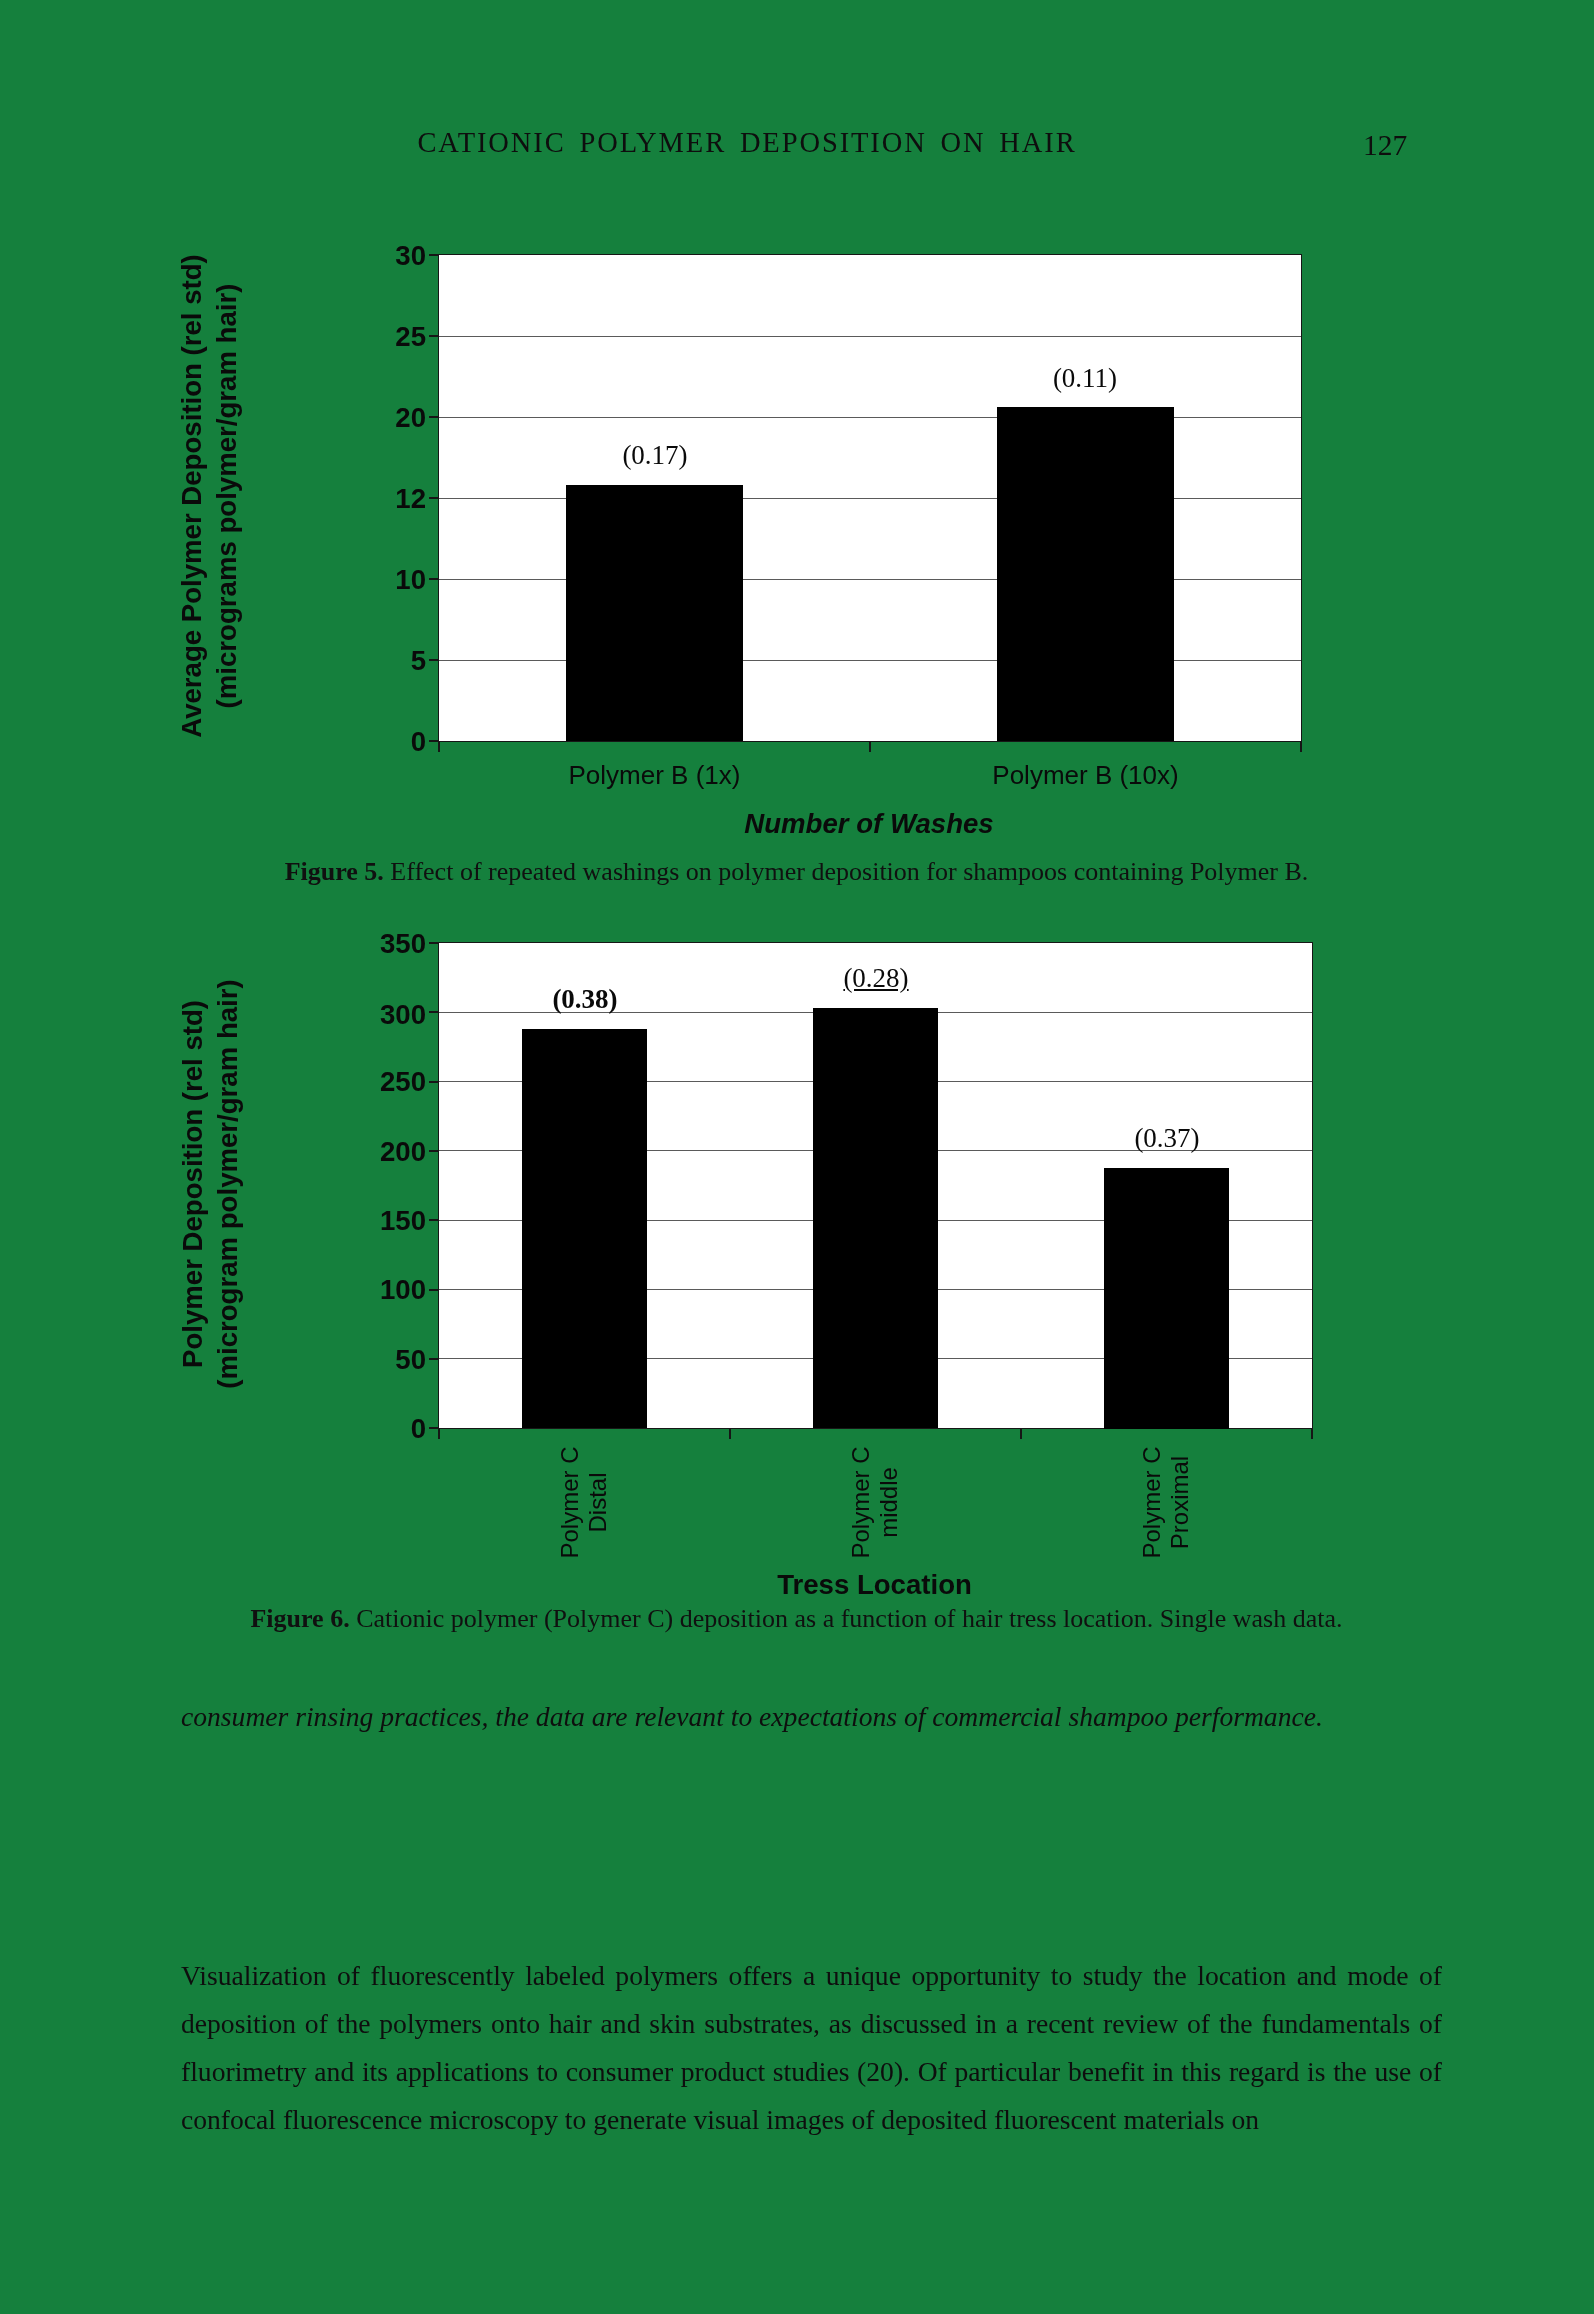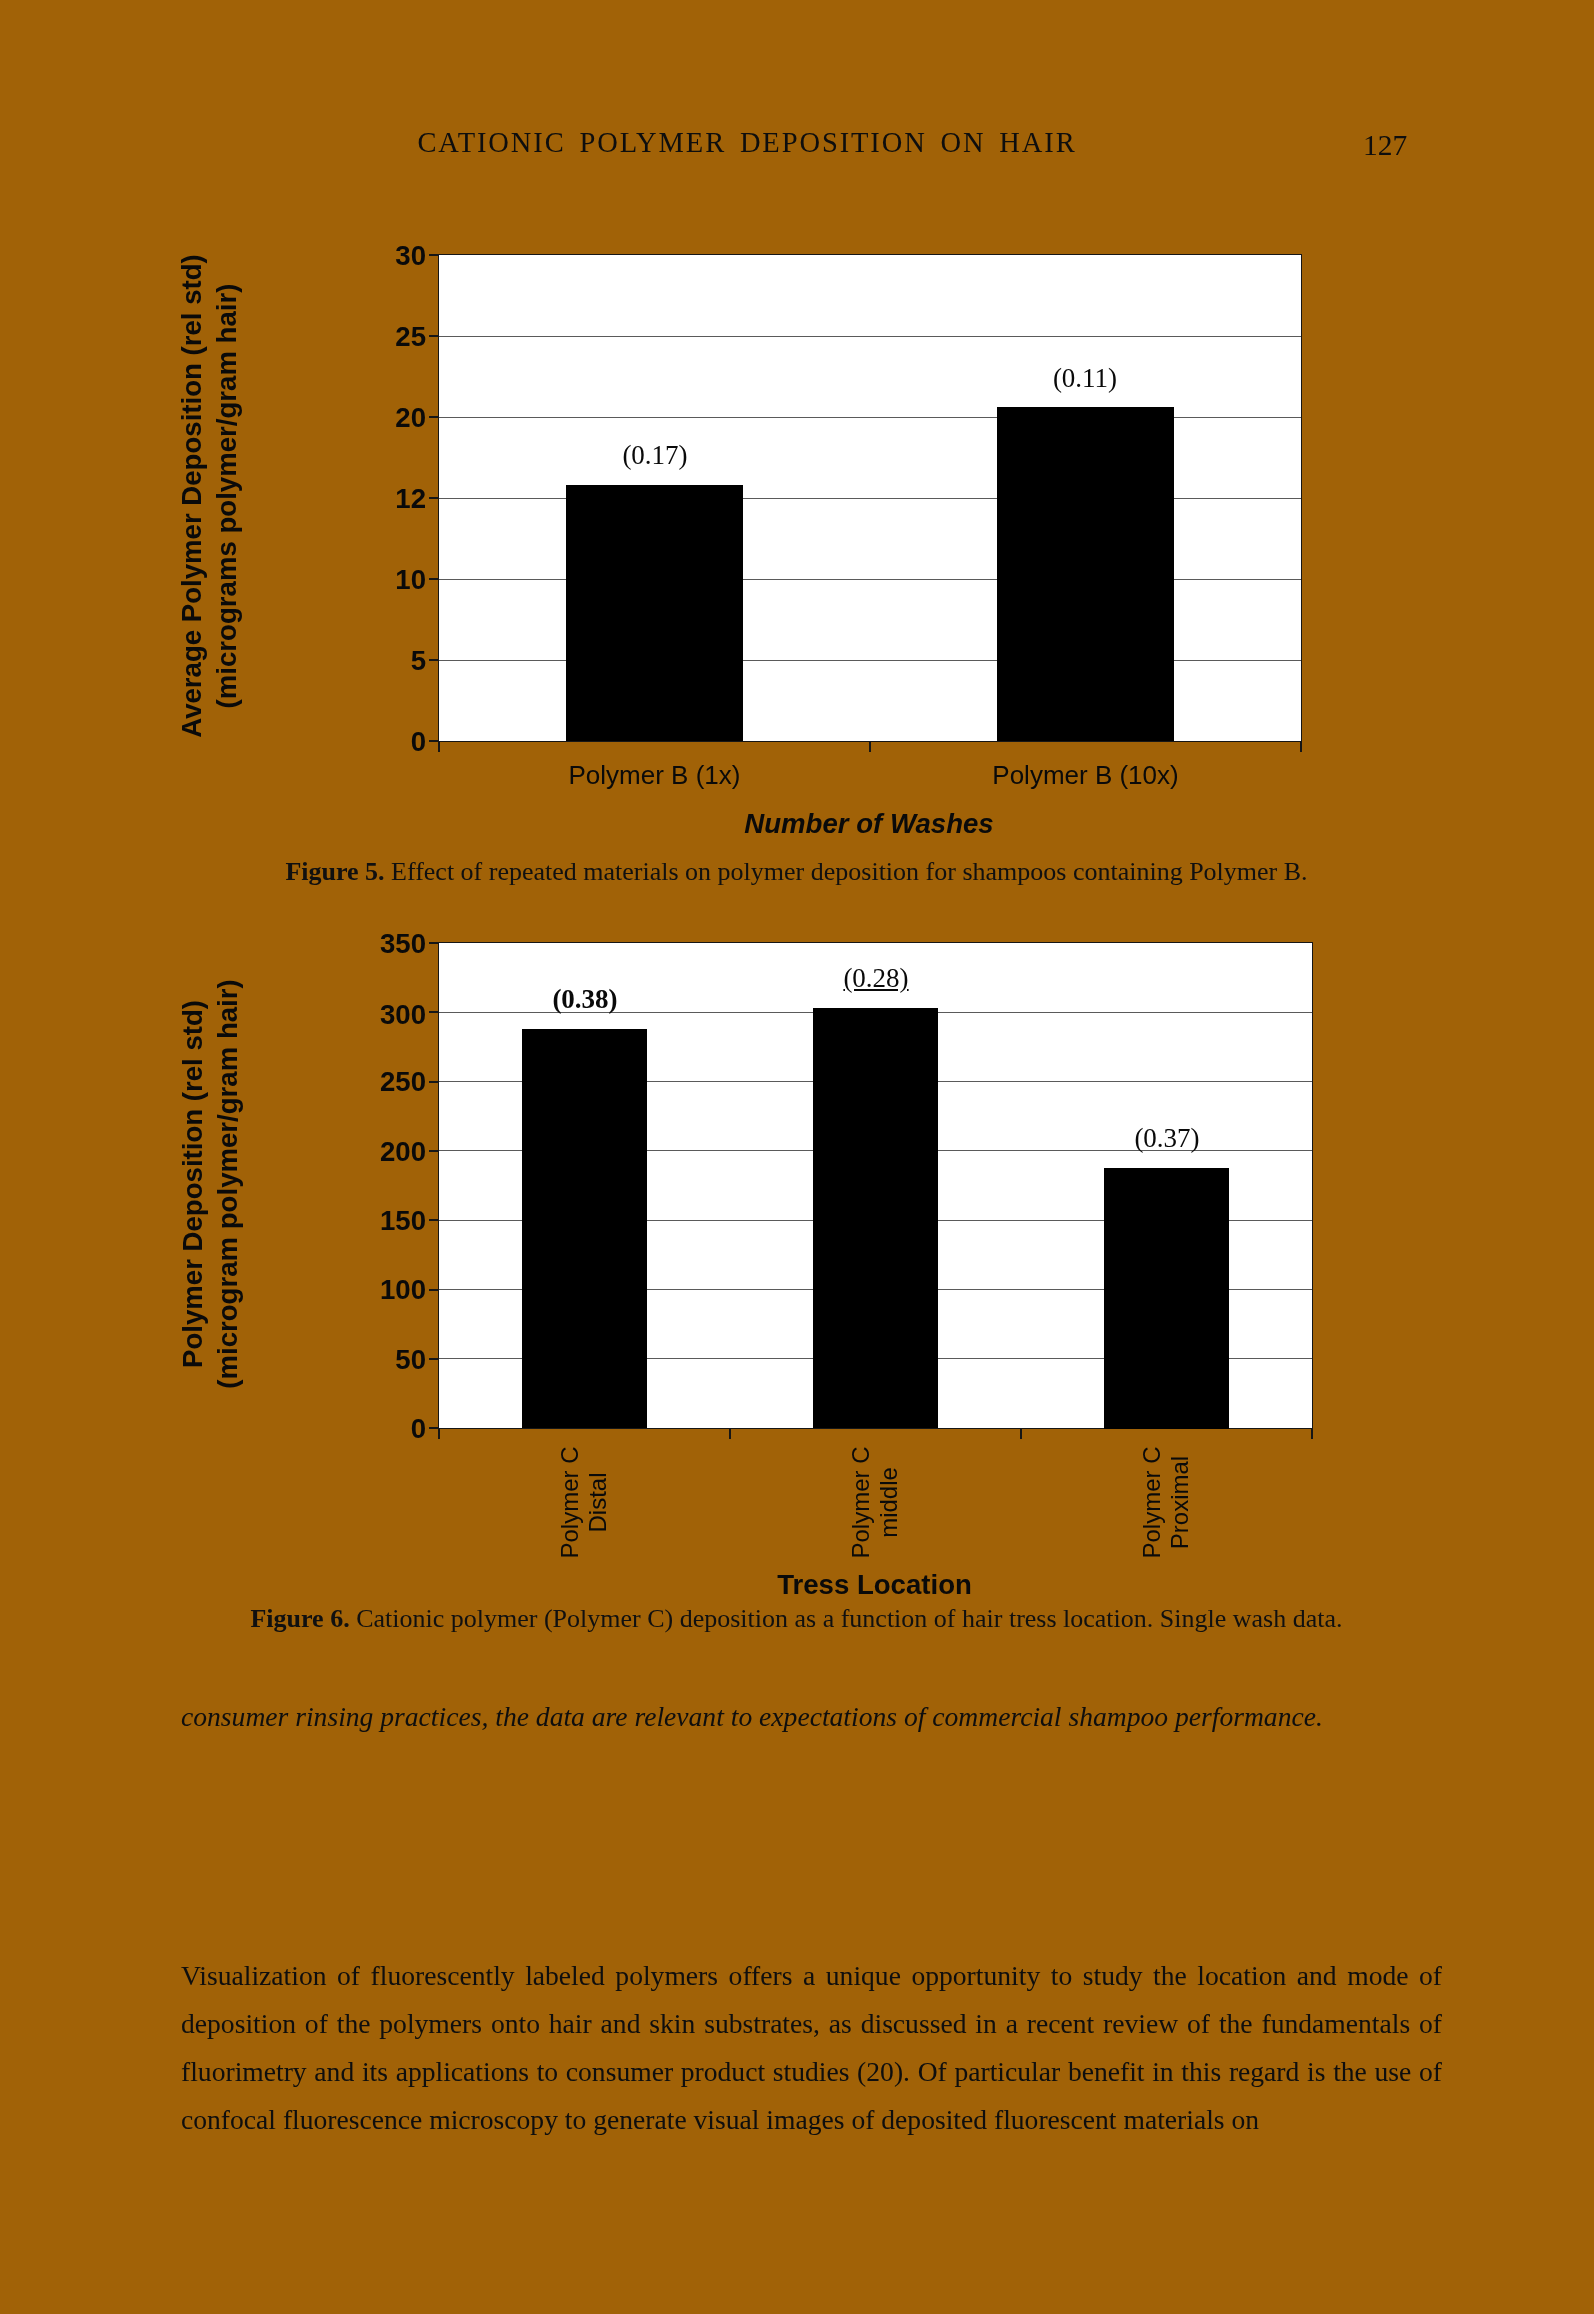--- a/index.html
+++ b/index.html
@@ -1,16 +1,16 @@
 <!DOCTYPE html>
 <html style="font-size:15px"><head>
 <meta charset="utf-8">
 <style>
   html,body{margin:0;padding:0;background:#e8e8e8;}
-  .page{position:relative;width:1594px;height:2314px;background:#a16207;overflow:hidden;
+  .page{position:relative;width:1594px;height:2314px;background:#15803d;overflow:hidden;
         font-family:"Liberation Serif",serif;color:#0e0e0e;}
 
   
   .header-title{position:absolute;left:181px;top:127px;width:1132px;text-align:center;
     font:28.5px "Liberation Serif",serif;letter-spacing:1.9px;word-spacing:4.8px;white-space:nowrap;}
   .page-number{position:absolute;left:1363px;top:129px;font:29.5px "Liberation Serif",serif;}
 
   
   .plot{position:absolute;border:1.9px solid #161616;background:#fff;}
   .gridline{position:absolute;left:0;right:0;height:1px;background:#5a5a5a;}
@@ -87,21 +87,21 @@
         <div class="annot" style="left: 135px; top: 185px;">(0.17)</div>
         <div class="catlabel" style="left: 0px; width: 431px; top: 505px;">Polymer B (1x)</div>
         <div class="bar" style="left: 558px; width: 177px; top: 152px; height: 334px; background: rgb(0, 0, 0);"></div>
         <div class="annot" style="left: 565px; top: 108px;">(0.11)</div>
         <div class="catlabel" style="left: 431px; width: 431px; top: 505px;">Polymer B (10x)</div>
       </div>
 
     <div class="xtitle" style="left:438px;top:808px;width:862px;font-style:italic;">Number of Washes</div>
 
     <p class="caption" style="top:857px;"><span class="figlabel">Figure 5.</span>
-       <span>Effect of repeated materials on polymer deposition for shampoos containing Polymer B.</span></p>
+       <span>Effect of repeated washings on polymer deposition for shampoos containing Polymer B.</span></p>
   </section>
 
   <section>
     <div class="vtitle" style="left:143px;top:942px;height:485px;">
       <div class="vtitle-inner" style="left:-176px;top:207px;width:485px;height:70px;">
         <div>Polymer Deposition (rel std)</div>
         <div>(microgram polymer/gram hair)</div>
       </div>
     </div>
 

